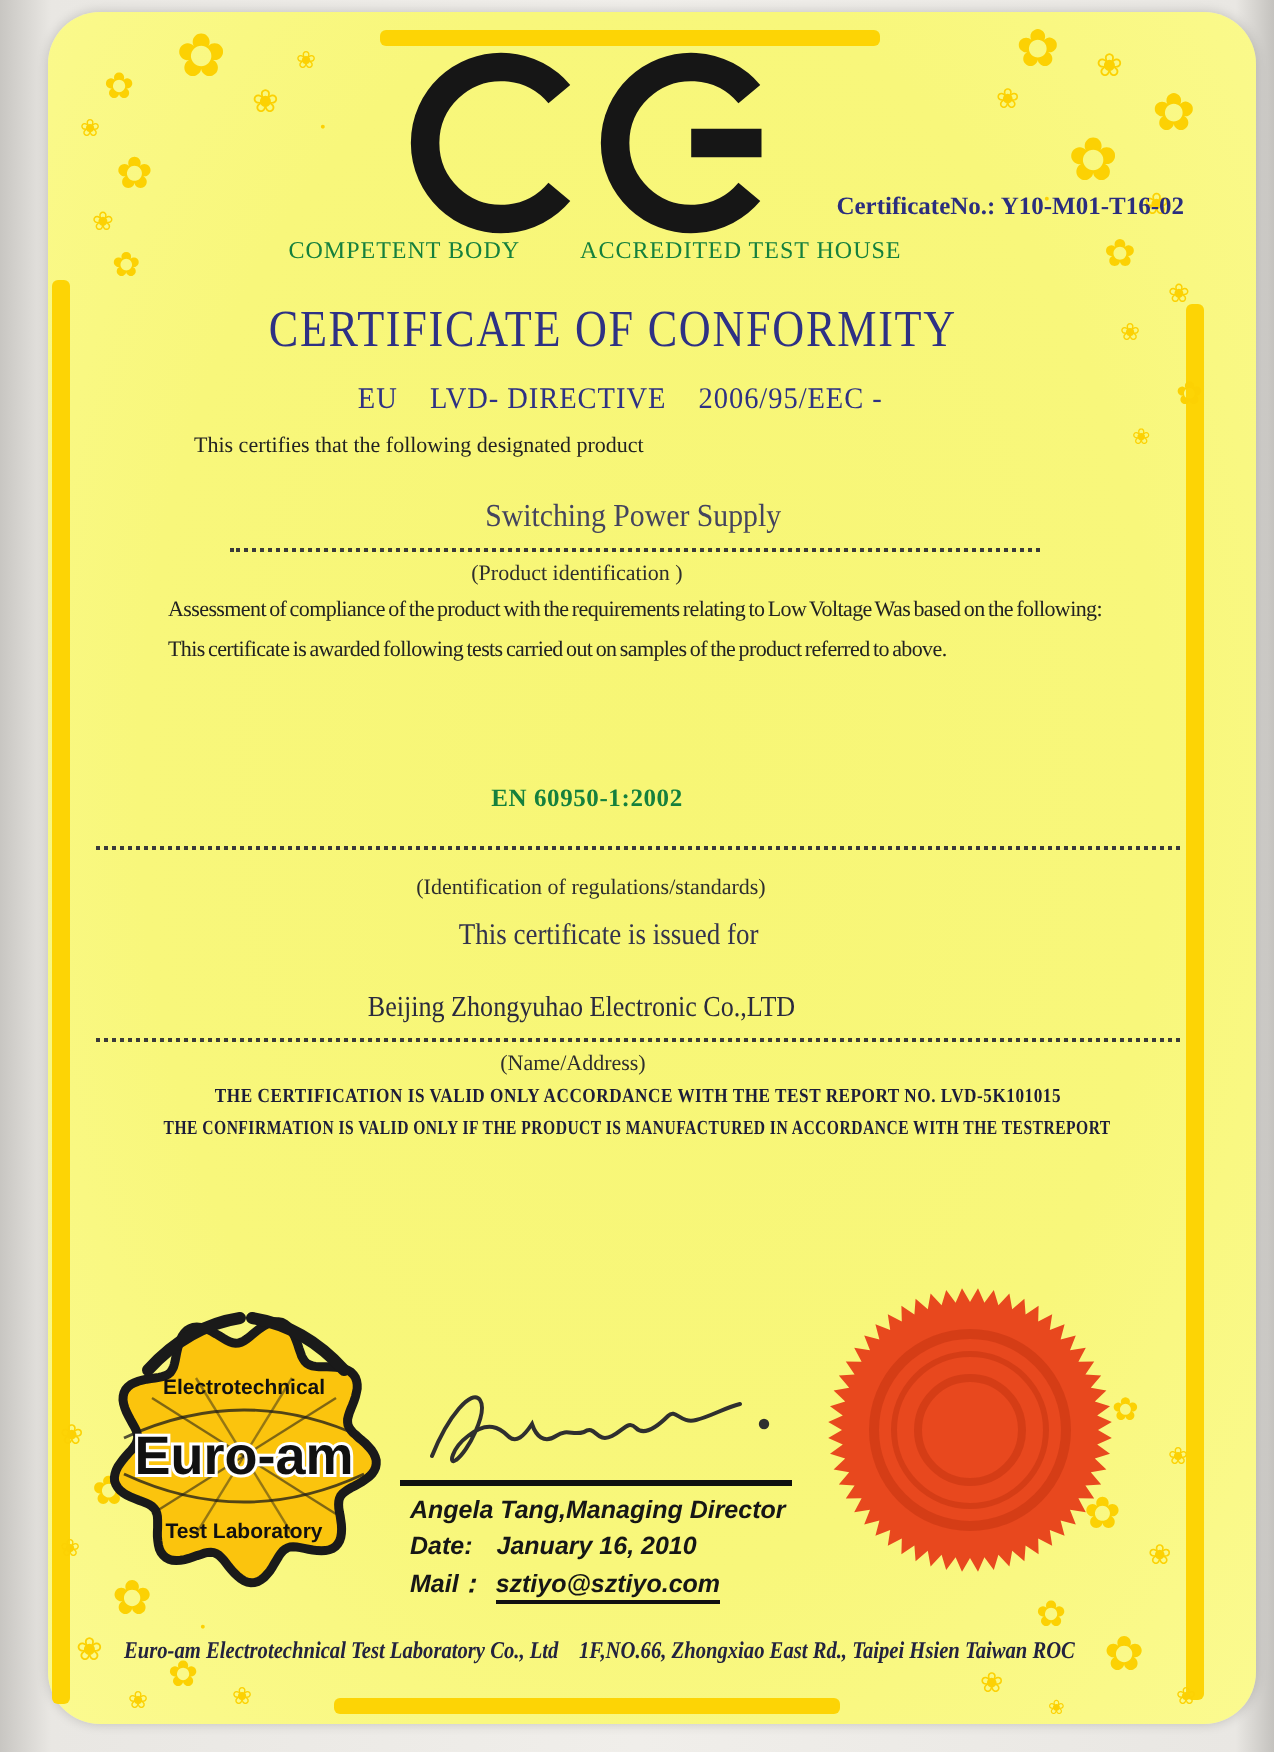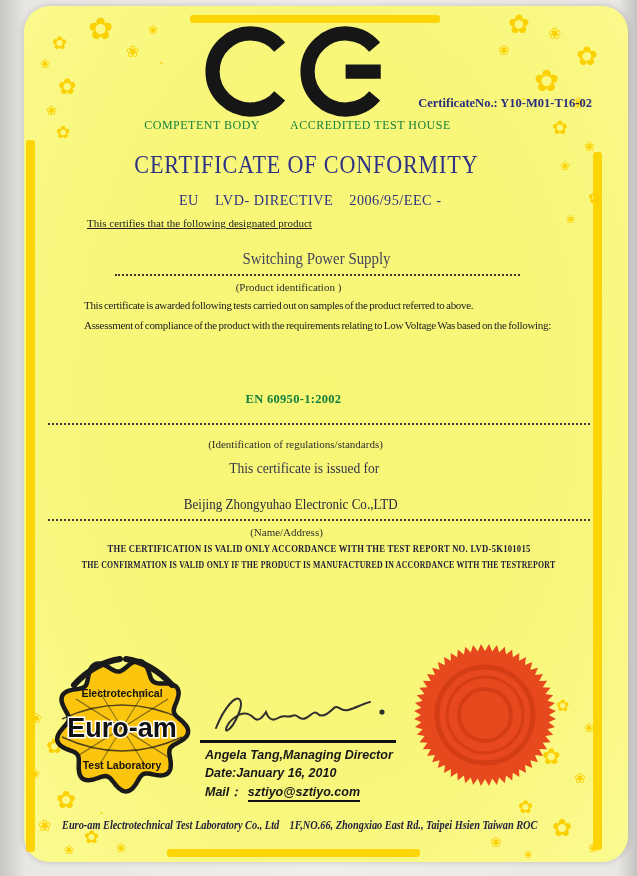--- a/index.html
+++ b/index.html
@@ -24,21 +24,21 @@
   .ce path{stroke:#161616;stroke-width:15;fill:none;}
   .certno{right:45px;top:96px;font-weight:bold;font-size:12.5px;color:#2b2e7e;}
   .center{left:0;width:637px;text-align:center;}
   .competent{top:118px;font-size:12px;letter-spacing:.5px;color:#15803d;}
   .competent .inner{display:inline-block;transform:translateX(-21px);white-space:nowrap;}
   .competent .gap{display:inline-block;width:30px;}
   .title{top:150px;font-size:26px;color:#2e3184;letter-spacing:1px;}
   .title .inner{display:inline-block;transform:translateX(-12px) scaleX(.85);white-space:nowrap;}
   .directive{top:192px;font-size:15px;color:#2e3184;letter-spacing:.5px;}
   .directive .inner{display:inline-block;white-space:pre;transform:translateX(-8px) scaleX(.95);}
-  .intro{left:87px;top:217px;font-size:11px;color:#222;text-decoration:underline;}
+  .intro{left:97px;top:217px;font-size:11px;color:#222;}
   .product-name{top:250px;font-size:16px;color:#44445e;}
   .product-name .inner{display:inline-block;transform:translateX(-2px) scaleX(.93);white-space:nowrap;}
   .dotline{border-bottom:2px dotted #3a3a3a;height:0;}
   .dot1{left:115px;top:274px;width:405px;}
   .dot2{left:48px;top:423px;width:542px;}
   .dot3{left:48px;top:519px;width:542px;}
   .caption{font-size:11px;color:#2e2e2e;text-align:center;}
   .cap1{top:281px;}.cap1 .inner{display:inline-block;transform:translateX(-30px);}
   .cap2{top:438px;}.cap2 .inner{display:inline-block;transform:translateX(-23px);}
   .cap3{top:526px;}.cap3 .inner{display:inline-block;transform:translateX(-32px);}
@@ -55,21 +55,21 @@
   .v1{top:543px;}.v1 .inner{display:inline-block;transform:scaleX(.86);white-space:nowrap;}
   .v2{top:559px;}.v2 .inner{display:inline-block;transform:scaleX(.78);white-space:nowrap;}
   .badge{left:46px;top:645px;width:152px;height:160px;}
   .badge text{font-family:"Liberation Sans","DejaVu Sans",sans-serif;font-weight:bold;fill:#111;text-anchor:middle;}
   .sig-svg{left:210px;top:688px;width:185px;height:52px;}
   .sig-svg path{stroke:#2f2f2f;stroke-width:2;fill:none;stroke-linecap:round;}
   .sig-line{left:200px;top:740px;width:196px;height:3px;background:#101010;}
   .sig-info{left:205px;top:748px;font-family:"Liberation Sans","DejaVu Sans",sans-serif;
             font-weight:bold;font-style:italic;font-size:12.5px;color:#161616;}
   .sig-info .row{height:18px;white-space:nowrap;}
-  .sig-info .val{}
+  .sig-info .val{margin-left:12px;}
   .sig-info .mail-val{margin-left:6px;border-bottom:2px solid #111;padding-bottom:1px;}
   .seal{left:412px;top:642px;width:146px;height:146px;}
   .footer{left:62px;top:818px;font-size:12px;font-weight:bold;font-style:italic;color:#23233f;
           white-space:pre;transform:scaleX(.86);transform-origin:left center;}
 </style>
 </head>
 <body>
 
 <div class="abs cert"></div>
 
@@ -147,22 +147,22 @@
 
 <div class="abs center product-name">
   <span class="inner">Switching Power Supply</span>
 </div>
 <div class="abs dotline dot1"></div>
 <div class="abs center caption cap1">
   <span class="inner">(Product identification )</span>
 </div>
 
 <div class="abs paras">
+  <p>Assessment of compliance of the product with the requirements relating to Low Voltage Was based on the following:</p>
   <p>This certificate is awarded following tests carried out on samples of the product referred to above.</p>
-  <p>Assessment of compliance of the product with the requirements relating to Low Voltage Was based on the following:</p>
 </div>
 
 <div class="abs center standard">
   <span class="inner">EN 60950-1:2002</span>
 </div>
 <div class="abs dotline dot2"></div>
 <div class="abs center caption cap2">
   <span class="inner">(Identification of regulations/standards)</span>
 </div>
 

